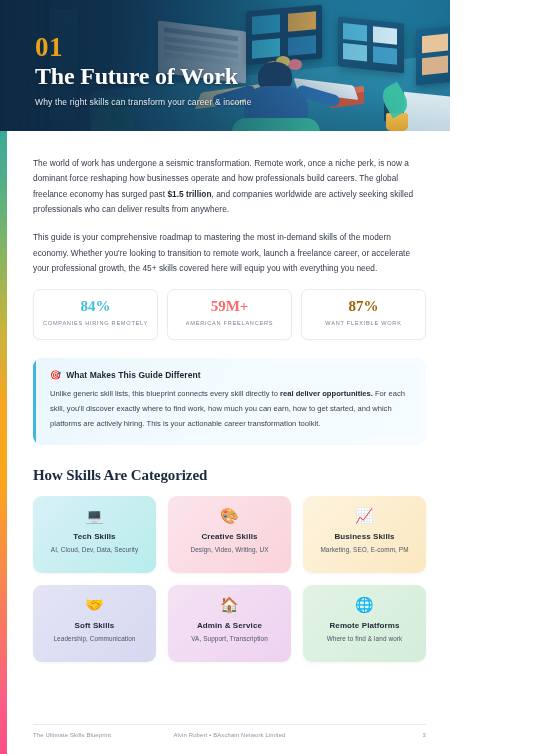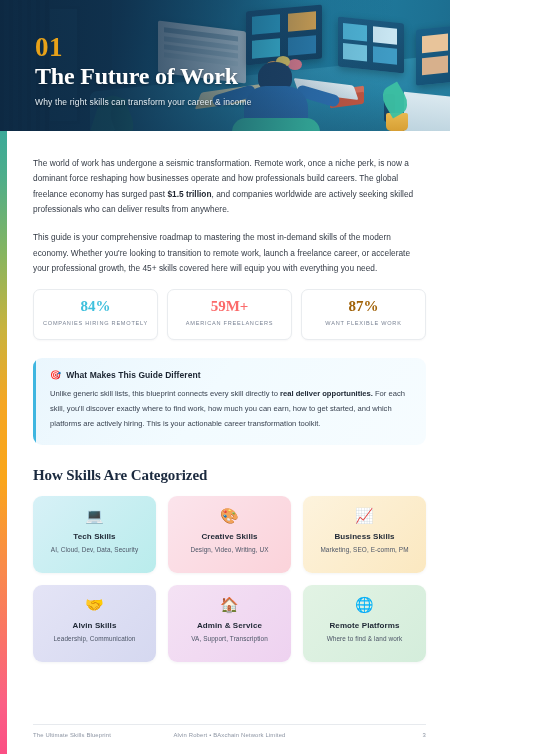--- a/index.html
+++ b/index.html
@@ -479,21 +479,21 @@
         <div class="cat-title">Creative Skills</div>
         <div class="cat-sub">Design, Video, Writing, UX</div>
       </div>
       <div class="cat-card" style="background: linear-gradient(135deg, rgb(253, 243, 221) 0%, rgb(251, 232, 192) 100%);">
         <div class="cat-icon">📈</div>
         <div class="cat-title">Business Skills</div>
         <div class="cat-sub">Marketing, SEO, E-comm, PM</div>
       </div>
       <div class="cat-card" style="background: linear-gradient(135deg, rgb(228, 228, 246) 0%, rgb(213, 216, 240) 100%);">
         <div class="cat-icon">🤝</div>
-        <div class="cat-title">Alvin Skills</div>
+        <div class="cat-title">Soft Skills</div>
         <div class="cat-sub">Leadership, Communication</div>
       </div>
       <div class="cat-card" style="background: linear-gradient(135deg, rgb(244, 226, 244) 0%, rgb(238, 210, 240) 100%);">
         <div class="cat-icon">🏠</div>
         <div class="cat-title">Admin &amp; Service</div>
         <div class="cat-sub">VA, Support, Transcription</div>
       </div>
       <div class="cat-card" style="background: linear-gradient(135deg, rgb(226, 243, 228) 0%, rgb(212, 237, 219) 100%);">
         <div class="cat-icon">🌐</div>
         <div class="cat-title">Remote Platforms</div>

